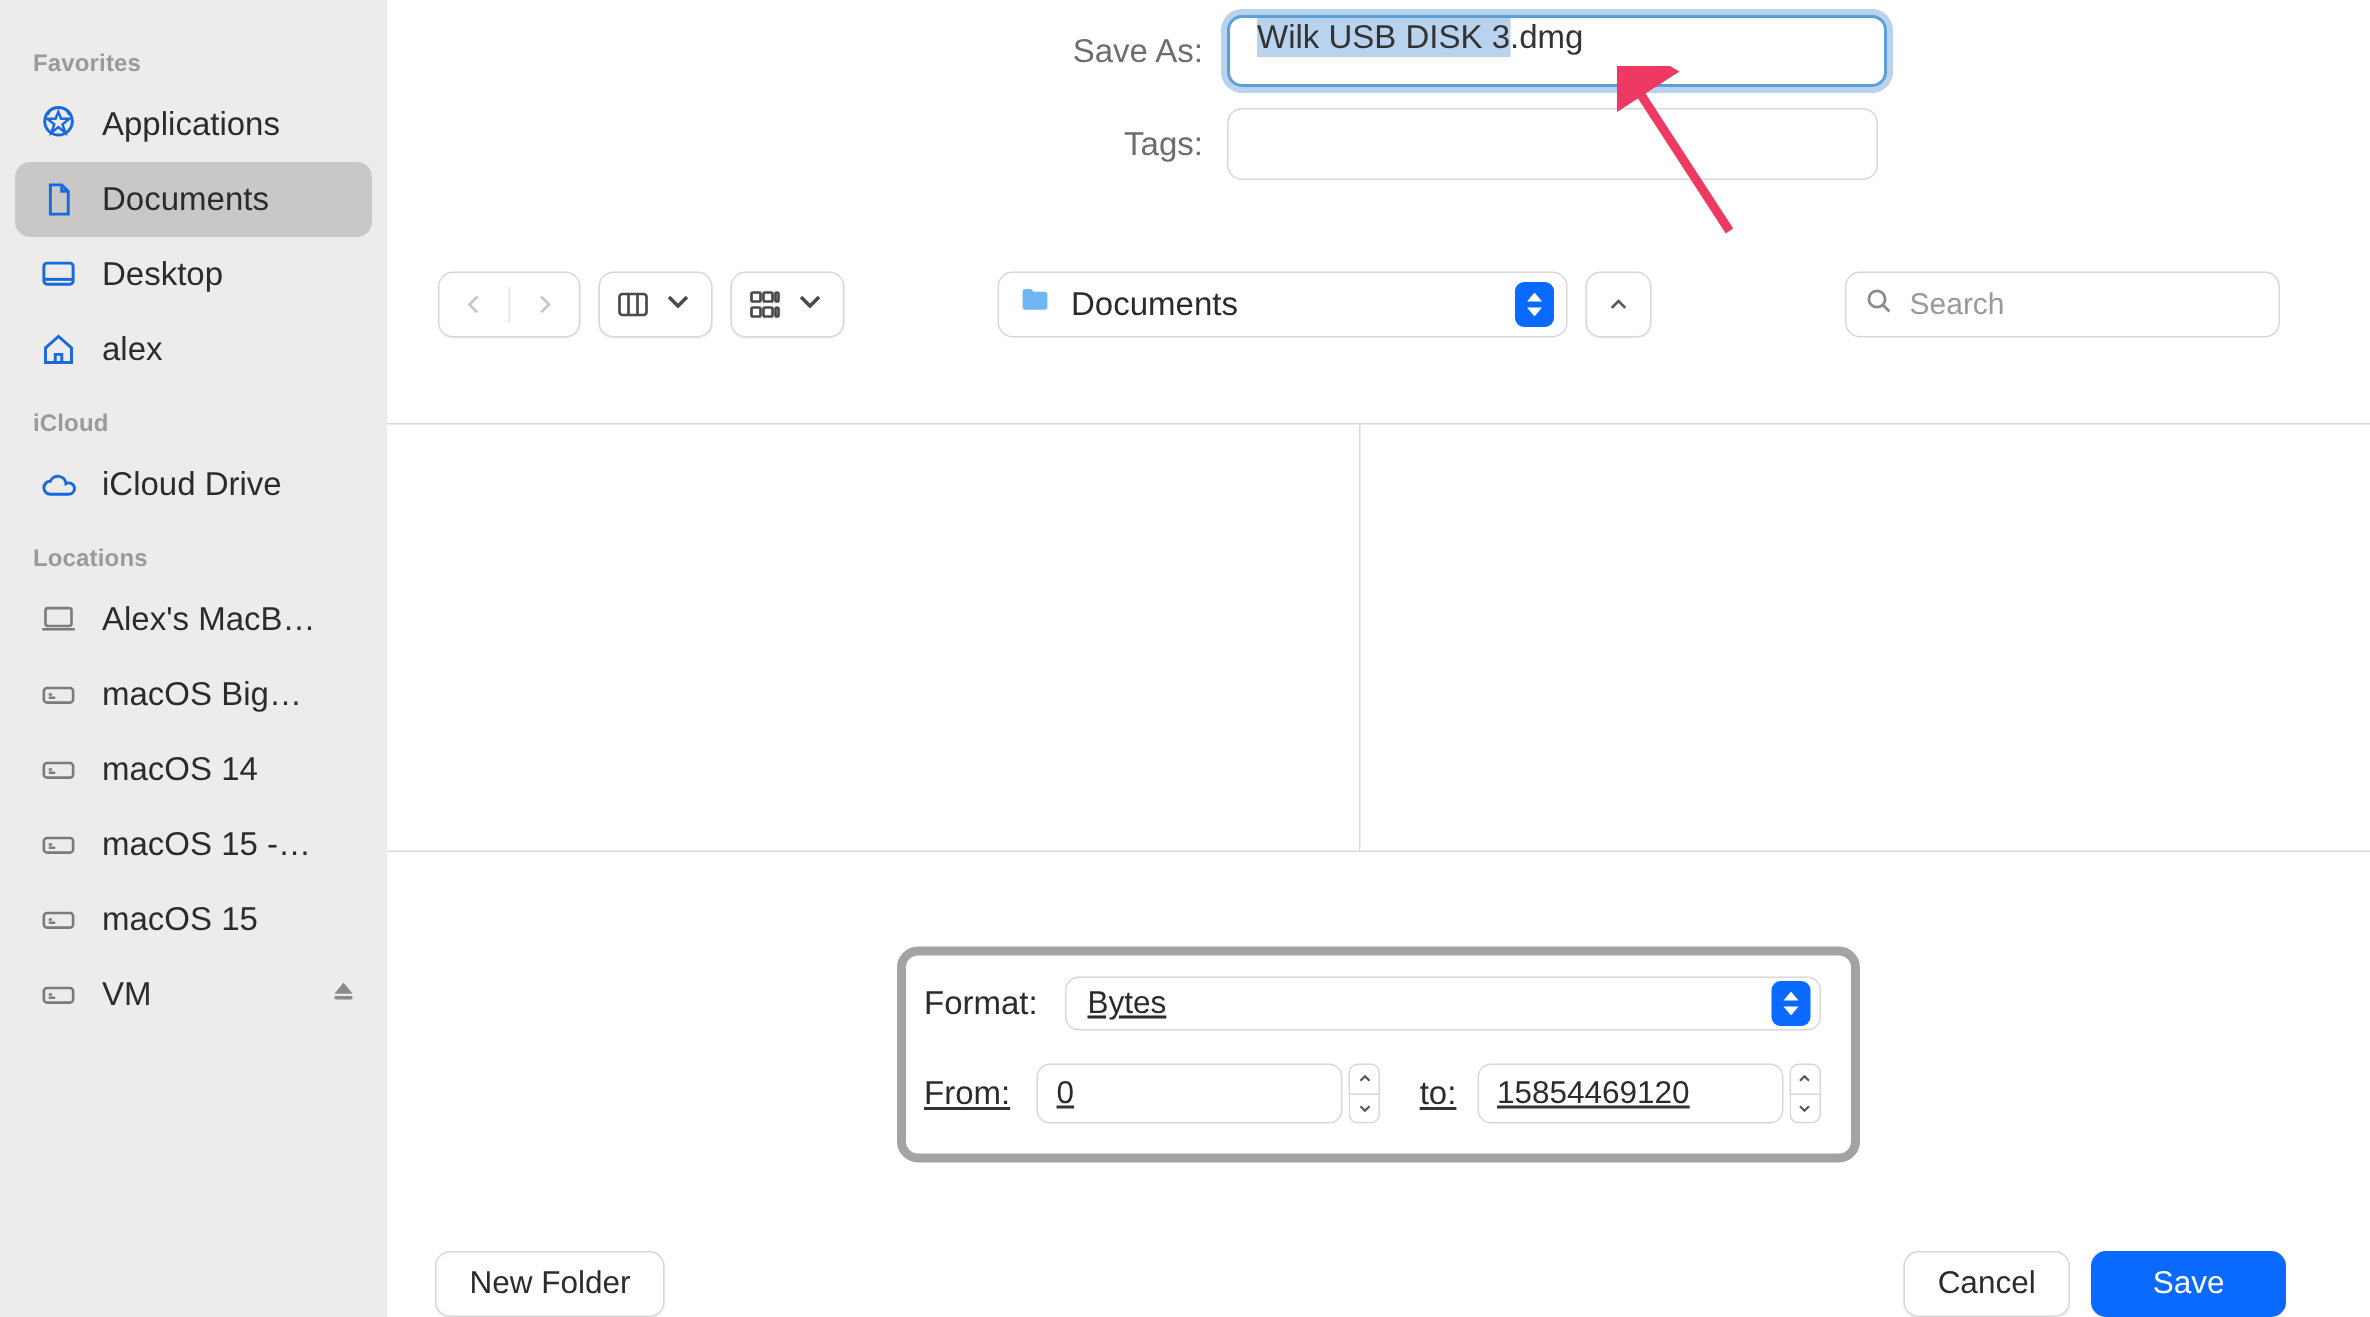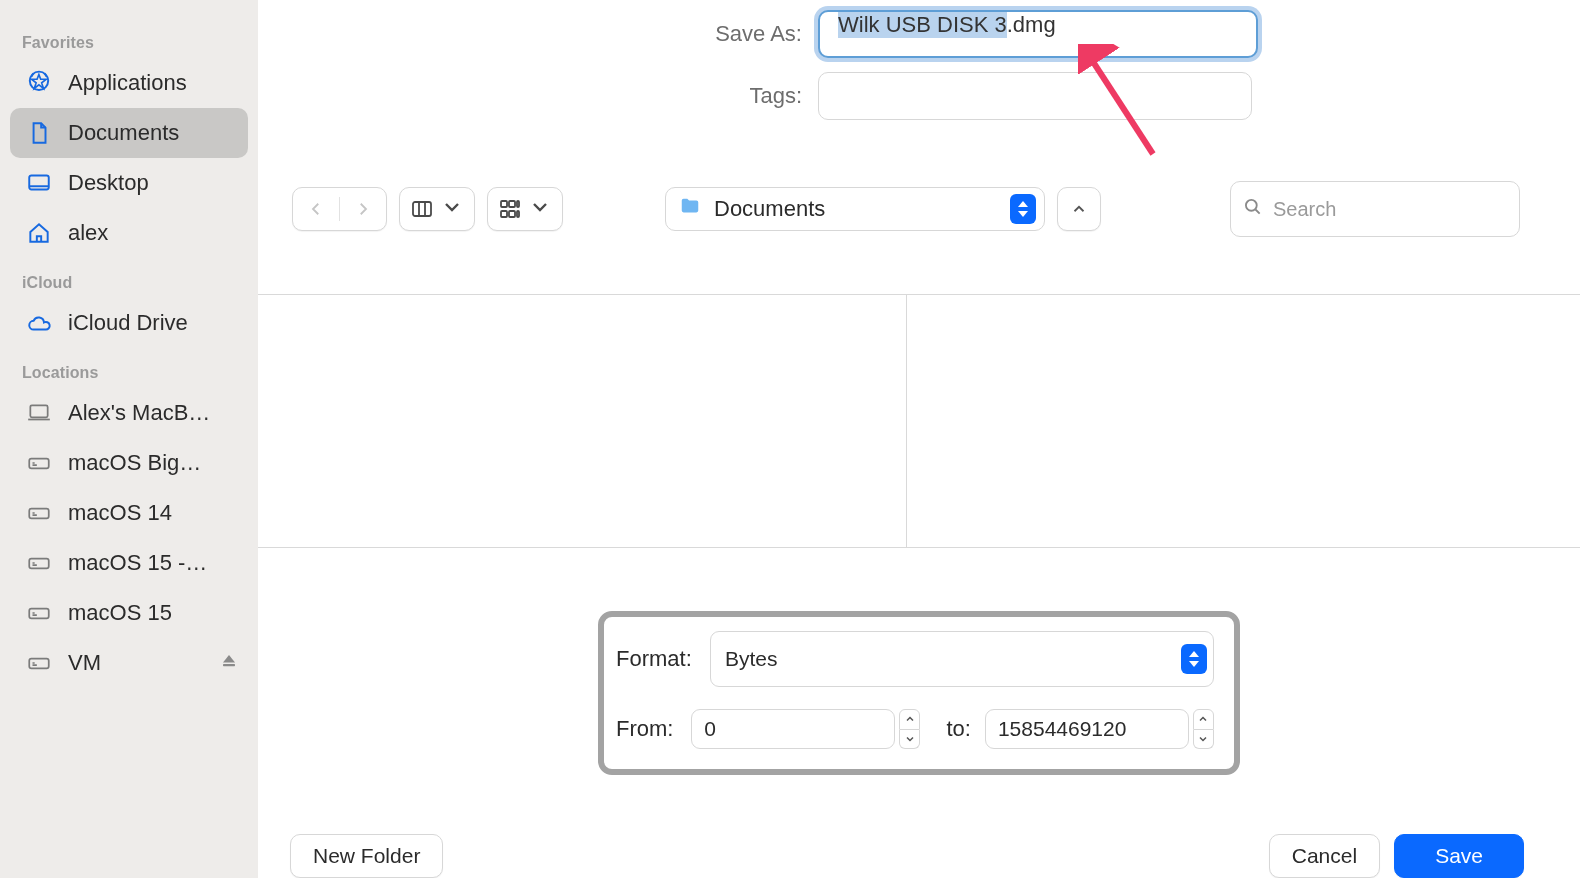--- a/index.html
+++ b/index.html
@@ -34,36 +34,36 @@
   .segbtn button.disabled { color:#c5c5c5; }
   .viewbtn { display:flex; align-items:center; height:44px; border:1px solid #d7d7d7; border-radius:10px; background:#fff; padding:0 10px; gap:6px; box-shadow:0 1px 1px rgba(0,0,0,.05);}
   .viewbtn svg { width:24px; height:24px; color:#4a4a4a; }
   .chev { color:#666; }
   .locbtn { display:flex; align-items:center; justify-content:space-between; width:380px; height:44px; border:1px solid #d7d7d7; border-radius:10px; background:#fff; padding:0 8px 0 10px; }
   .locbtn .left { display:flex; align-items:center; gap:10px; font-size:22px; color:#2b2b2b;}
   .blue-stepper { width:26px; height:30px; border-radius:6px; background:#0a69ff; display:flex; flex-direction:column; align-items:center; justify-content:center; }
   .blue-stepper svg { width:12px; height:8px; }
   .upbtn { width:44px; height:44px; border:1px solid #d7d7d7; border-radius:10px; background:#fff; display:flex;align-items:center;justify-content:center; box-shadow:0 1px 1px rgba(0,0,0,.05);}
   .spacer { flex:1; }
-  .searchbox { display:flex; align-items:center; height:56px; width:290px; border:1px solid #d7d7d7; border-radius:10px; background:#fff; padding:0 12px; gap:10px; }
+  .searchbox { display:flex; align-items:center; height:44px; width:290px; border:1px solid #d7d7d7; border-radius:10px; background:#fff; padding:0 12px; gap:10px; }
   .searchbox input { border:none; outline:none; font-size:20px; width:100%; color:#333; background:transparent;}
   .searchbox input::placeholder { color:#9a9a9a; }
 
   
   .browser { flex:1; border-top:1px solid #d9d9d9; border-bottom:1px solid #d9d9d9; position:relative; }
   .browser .split { position:absolute; left:49%; top:0; bottom:0; width:1px; background:#d9d9d9; }
 
   
   .formatpanel { margin:30px auto 14px auto; width:642px; border:6px solid #a3a3a3; border-radius:14px; padding:14px 20px 20px 12px; }
   .fp-row { display:flex; align-items:center; margin-top:10px; }
   .fp-row:first-child{margin-top:0;}
   .fp-label { font-size:22px; color:#2b2b2b; width:94px; text-align:left;}
   .fp-label.sm { width:auto; padding-right:14px; padding-left:26px;}
   .fp-label.sm.first { width:78px; padding-left:0;}
-  .select { flex:1; display:flex; align-items:center; justify-content:space-between; height:56px; border:1px solid #d7d7d7; border-radius:9px; background:#fff; padding:0 6px 0 14px; font-size:21px; color:#2b2b2b;}
+  .select { flex:1; display:flex; align-items:center; justify-content:space-between; height:36px; border:1px solid #d7d7d7; border-radius:9px; background:#fff; padding:0 6px 0 14px; font-size:21px; color:#2b2b2b;text-decoration:underline;}
   .numbox { width:204px; height:40px; border:1px solid #d7d7d7; border-radius:9px; background:#fff; padding:0 12px; font-size:21px; color:#2b2b2b;}
   .stepper { width:22px; height:40px; display:flex; flex-direction:column; margin-left:4px;}
   .stepper .st { flex:1; border:1px solid #d7d7d7; background:#fff; display:flex;align-items:center;justify-content:center; }
   .stepper .st:first-child { border-radius:6px 6px 0 0; }
   .stepper .st:last-child { border-radius:0 0 6px 6px; border-top:none;}
   .stepper svg { width:10px; height:6px; color:#555;}
 
   
   .footer { display:flex; align-items:center; padding:12px 56px 0 32px; }
   .btn { height:44px; padding:0 22px; border:1px solid #d7d7d7; border-radius:10px; background:#fff; font-size:21px; color:#2b2b2b; box-shadow:0 1px 1px rgba(0,0,0,.05);}
@@ -315,21 +315,21 @@
           <span class="blue-stepper">
             <svg viewBox="0 0 12 8" fill="#fff">
                 <path d="M6 0l5 6H1z"></path>
               </svg>
             <svg viewBox="0 0 12 8" fill="#fff">
                 <path d="M6 8L1 2h10z"></path>
               </svg>
           </span>
         </div>
       </div>
-      <div class="fp-row" style="margin-top:22px;">
+      <div class="fp-row" style="margin-top:22px;text-decoration:underline;">
         <div class="fp-label sm first">From:</div>
         <input class="numbox" value="0" style="">
         <div class="stepper">
           <div class="st">
               <svg viewBox="0 0 12 8" fill="none" stroke="currentColor" stroke-width="2">
                 <path d="M2 6l4-4 4 4"></path>
               </svg>
             </div>
           <div class="st">
               <svg viewBox="0 0 12 8" fill="none" stroke="currentColor" stroke-width="2">

